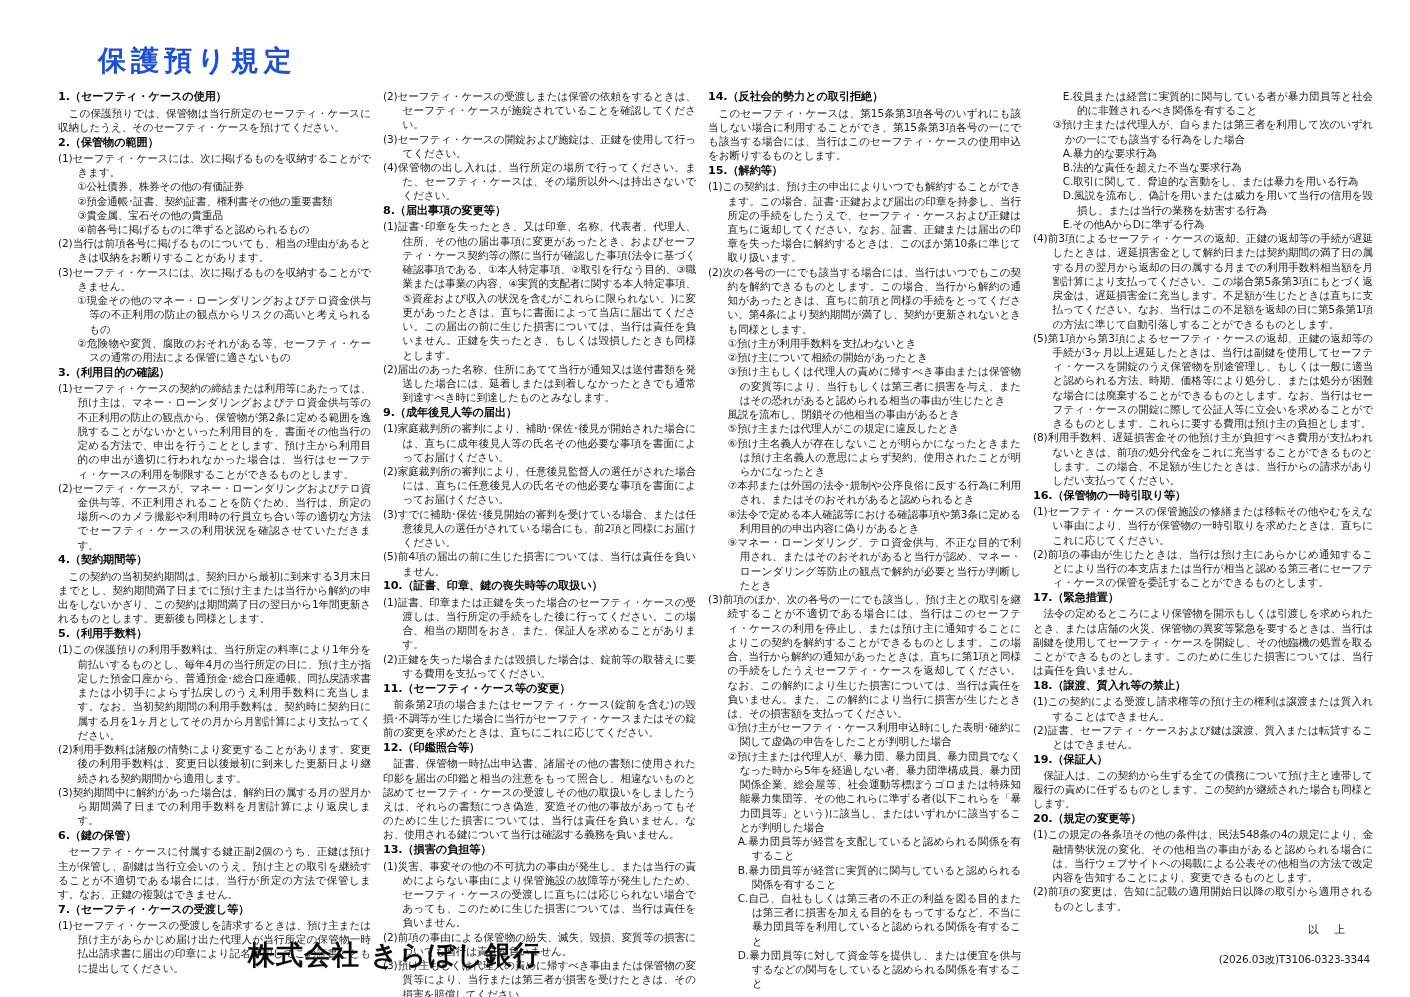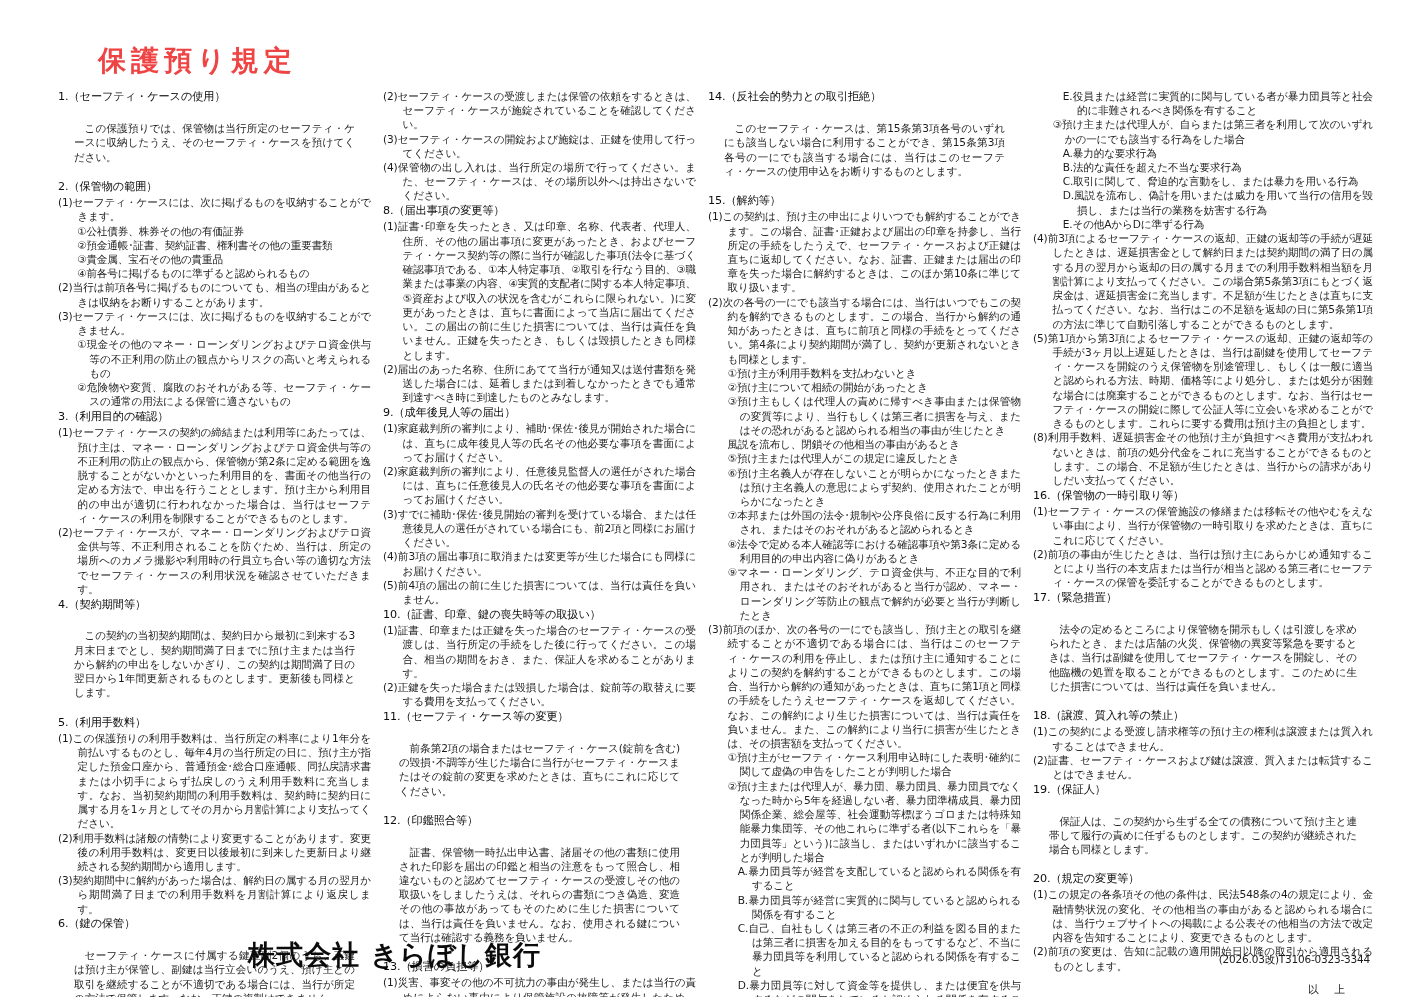--- a/index.html
+++ b/index.html
@@ -18,49 +18,49 @@
     position: relative;
     width: 1410px;
     height: 997px;
     box-sizing: border-box;
     padding: 40px 42px 10px 58px;
   }
   .doc-title {
     font-size: 28px;
     font-weight: 700;
     letter-spacing: 5px;
-    color: #ef4444;
+    color: #1d4ed8;
     margin: 6px 0 12px 40px;
     line-height: 1.1;
   }
   .columns {
     display: flex;
     gap: 0px;
     align-items: flex-start;
   }
   .col {
     width: 325px;
     flex: 0 0 325px;
     padding-right: 12px;
     box-sizing: border-box;
   }
   .col.last { width: 340px; flex: 0 0 340px; padding-right: 0; }
 
   .art-head {
     font-size: 11.2px;
-    font-weight: 400;
+    font-weight: 700;
     color: #0b0b0b;
     line-height: 1.32;
     margin: 1.5px 0 0.5px 0;
     letter-spacing: -0.1px;
   }
   .p-plain {
     font-size: 10.6px;
     line-height: 1.345;
-    margin: 16px;
+    margin: 0;
     text-indent: 1em;
     text-align: justify;
     letter-spacing: -0.15px;
     color: #1a1a1a;
   }
   .p-num {
     font-size: 10.6px;
     line-height: 1.345;
     margin: 0;
     padding-left: 1.85em;
@@ -182,21 +182,20 @@
         <div class="p-num">(2)セーフティ・ケースの受渡しまたは保管の依頼をするときは、セーフティ・ケースが施錠されていることを確認してください。</div>
         <div class="p-num">(3)セーフティ・ケースの開錠および施錠は、正鍵を使用して行ってください。</div>
         <div class="p-num">(4)保管物の出し入れは、当行所定の場所で行ってください。また、セーフティ・ケースは、その場所以外へは持出さないでください。</div>
         <div class="art-head">8.（届出事項の変更等）</div>
         <div class="p-num">(1)証書･印章を失ったとき、又は印章、名称、代表者、代理人、住所、その他の届出事項に変更があったとき、およびセーフティ・ケース契約等の際に当行が確認した事項(法令に基づく確認事項である、①本人特定事項、②取引を行なう目的、③職業または事業の内容、④実質的支配者に関する本人特定事項、⑤資産および収入の状況を含むがこれらに限られない。)に変更があったときは、直ちに書面によって当店に届出てください。この届出の前に生じた損害については、当行は責任を負いません。正鍵を失ったとき、もしくは毀損したときも同様とします。</div>
         <div class="p-num">(2)届出のあった名称、住所にあてて当行が通知又は送付書類を発送した場合には、延着しまたは到着しなかったときでも通常到達すべき時に到達したものとみなします。</div>
         <div class="art-head">9.（成年後見人等の届出）</div>
         <div class="p-num">(1)家庭裁判所の審判により、補助･保佐･後見が開始された場合には、直ちに成年後見人等の氏名その他必要な事項を書面によってお届けください。</div>
         <div class="p-num">(2)家庭裁判所の審判により、任意後見監督人の選任がされた場合には、直ちに任意後見人の氏名その他必要な事項を書面によってお届けください。</div>
         <div class="p-num">(3)すでに補助･保佐･後見開始の審判を受けている場合、または任意後見人の選任がされている場合にも、前2項と同様にお届けください。</div>
-        <div class="p-num">(4)前3項の届出事項に取消または変更等が生じた場合にも同様にお届けください。</div>
         <div class="p-num">(5)前4項の届出の前に生じた損害については、当行は責任を負いません。</div>
         <div class="art-head">10.（証書、印章、鍵の喪失時等の取扱い）</div>
         <div class="p-num">(1)証書、印章または正鍵を失った場合のセーフティ・ケースの受渡しは、当行所定の手続をした後に行ってください。この場合、相当の期間をおき、また、保証人を求めることがあります。</div>
         <div class="p-num">(2)正鍵を失った場合または毀損した場合は、錠前等の取替えに要する費用を支払ってください。</div>
         <div class="art-head">11.（セーフティ・ケース等の変更）</div>
         <div class="p-plain">前条第2項の場合またはセーフティ・ケース(錠前を含む)の毀損･不調等が生じた場合に当行がセーフティ・ケースまたはその錠前の変更を求めたときは、直ちにこれに応じてください。</div>
         <div class="art-head">12.（印鑑照合等）</div>
         <div class="p-plain">証書、保管物一時払出申込書、諸届その他の書類に使用された印影を届出の印鑑と相当の注意をもって照合し、相違ないものと認めてセーフティ・ケースの受渡しその他の取扱いをしましたうえは、それらの書類につき偽造、変造その他の事故があってもそのために生じた損害については、当行は責任を負いません。なお、使用される鍵について当行は確認する義務を負いません。</div>
         <div class="art-head">13.（損害の負担等）</div>
         <div class="p-num">(1)災害、事変その他の不可抗力の事由が発生し、または当行の責めによらない事由により保管施設の故障等が発生したため、セーフティ・ケースの受渡しに直ちには応じられない場合であっても、このために生じた損害については、当行は責任を負いません。</div>

